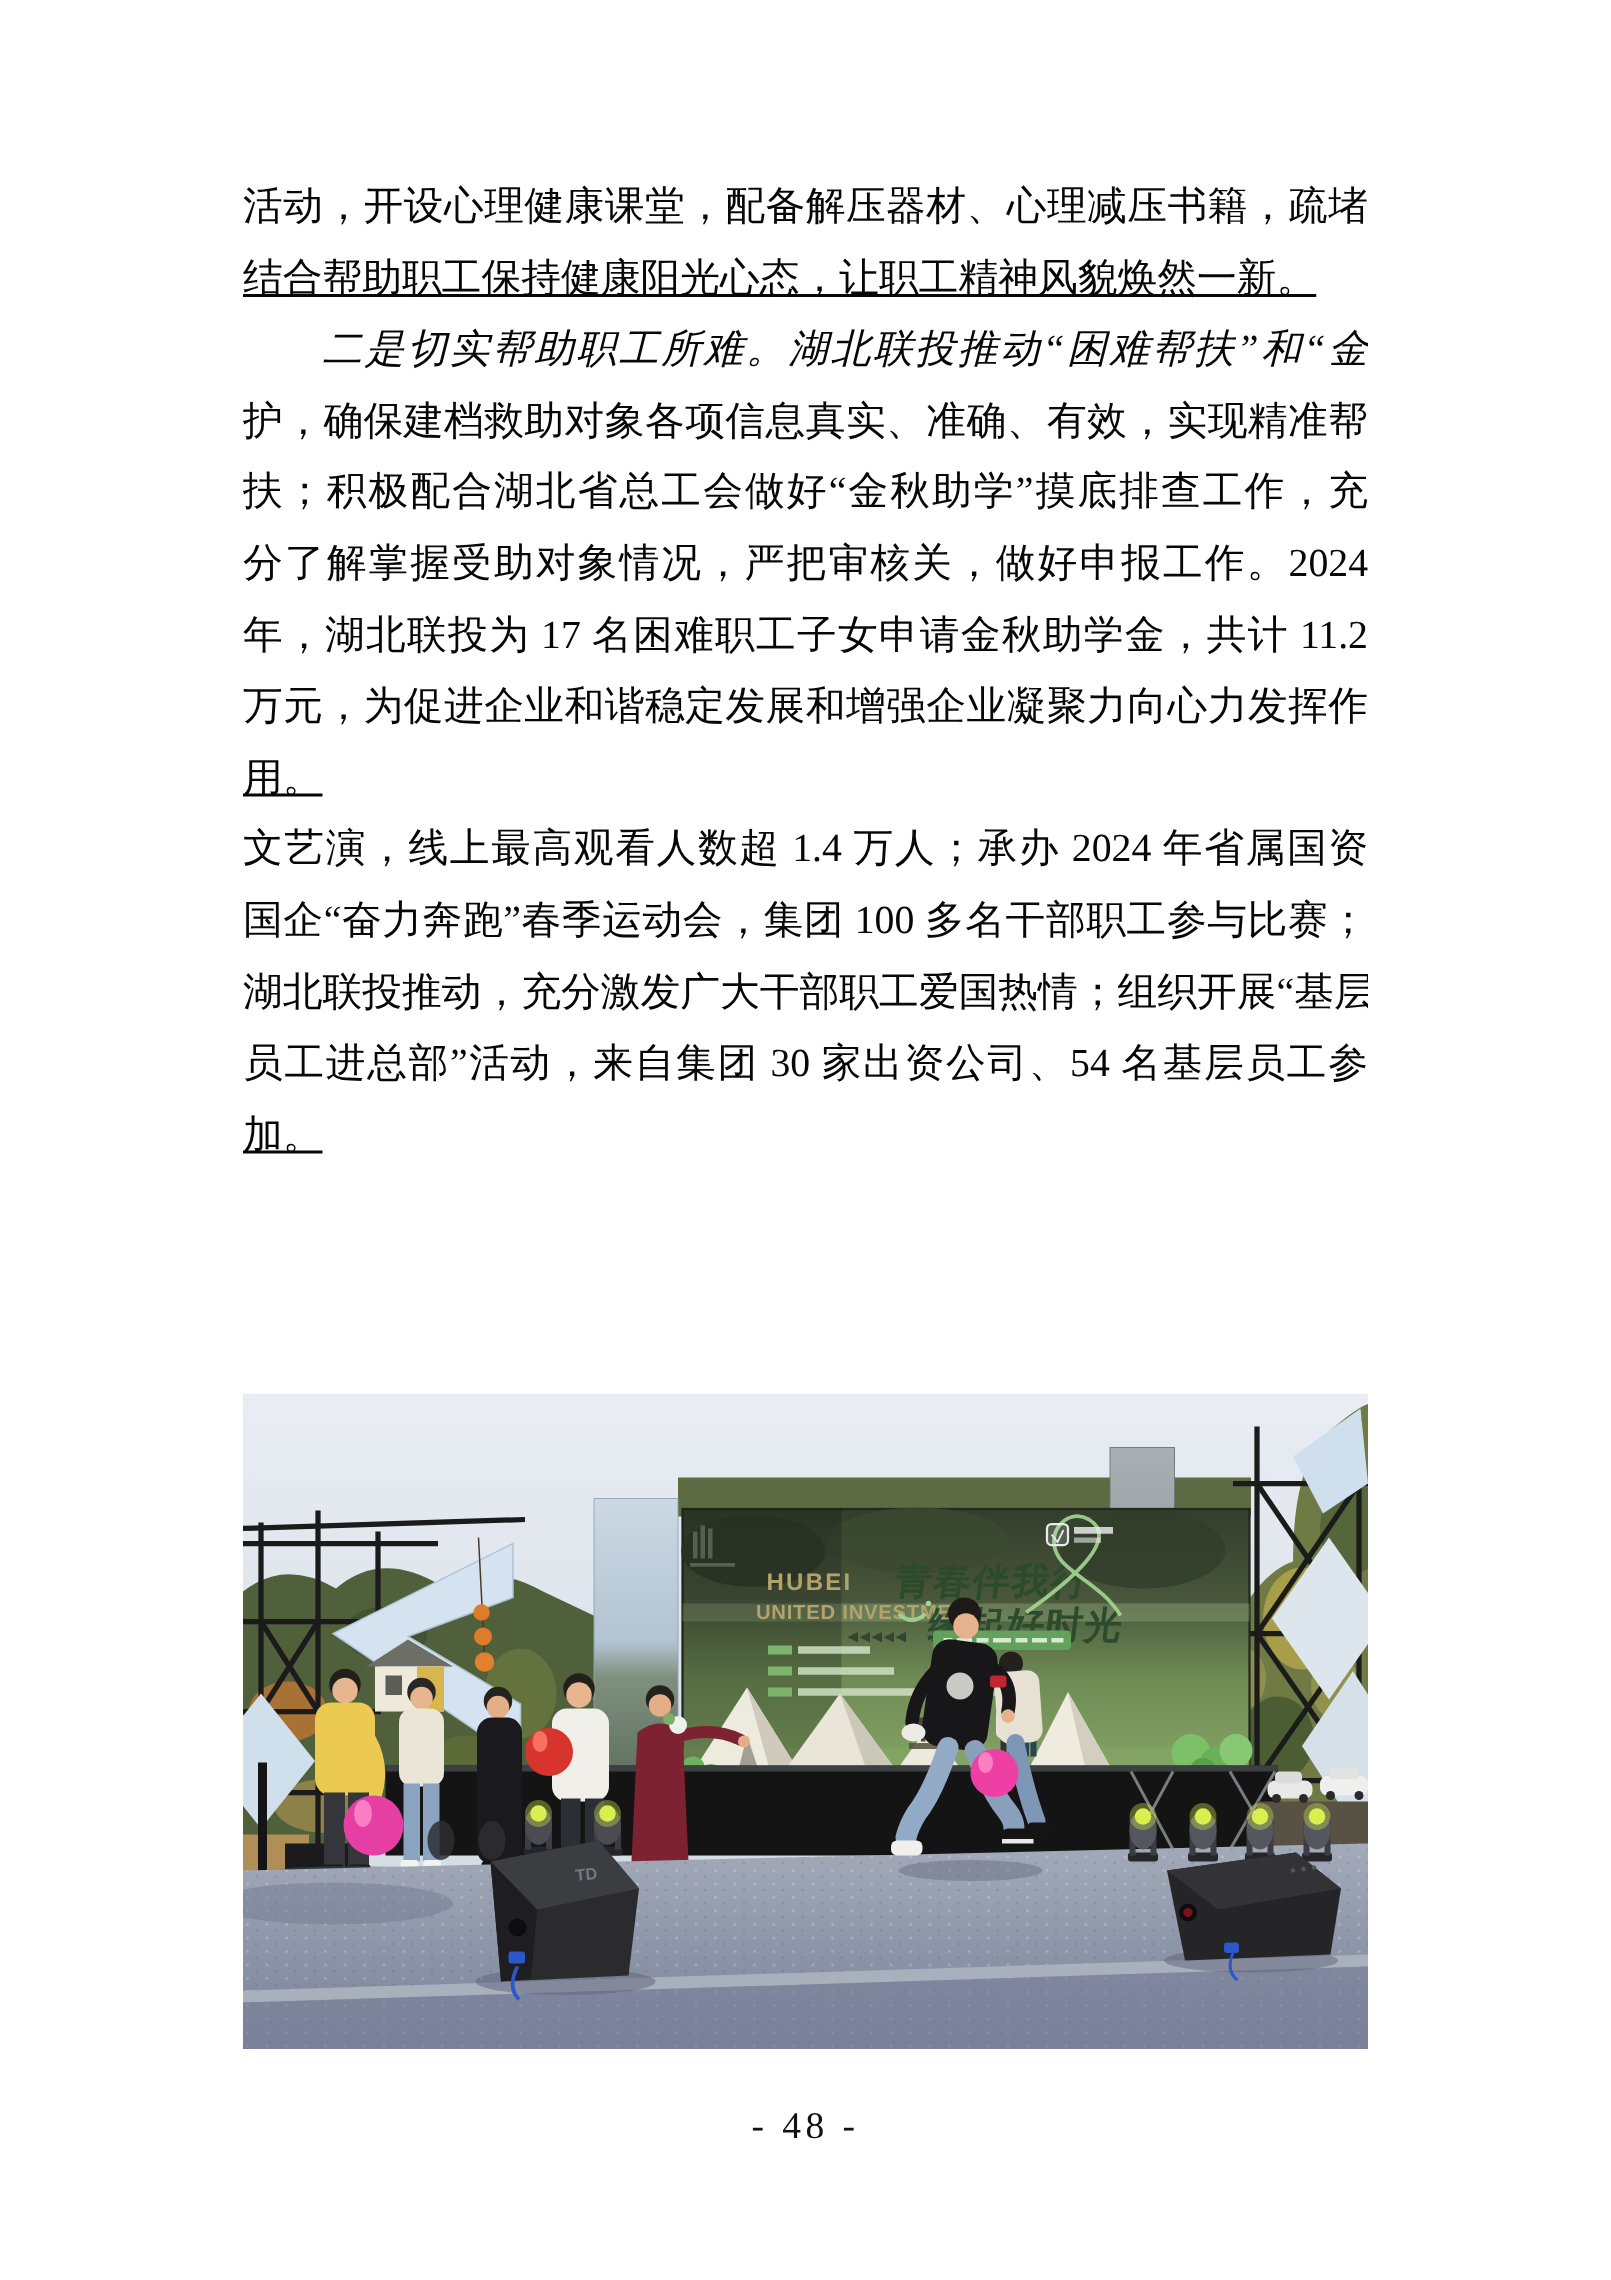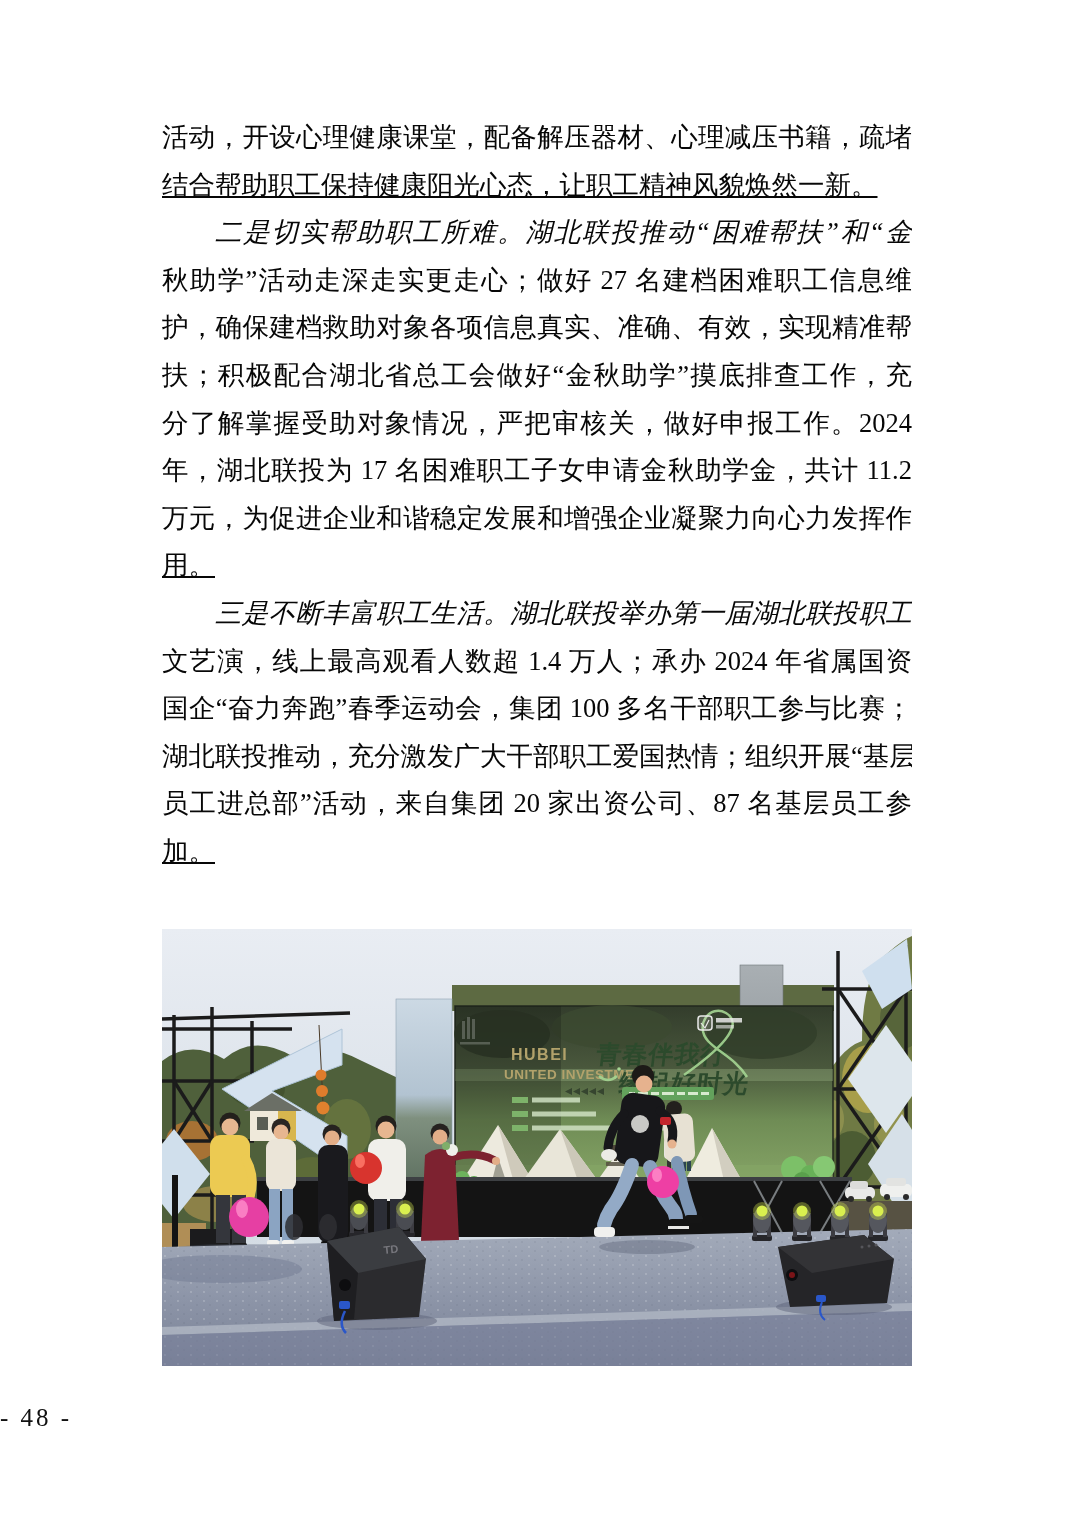--- a/index.html
+++ b/index.html
@@ -14,44 +14,42 @@
     font-size:26.5px; height:47.6px; line-height:47.6px;
     text-align:justify; text-align-last:justify; text-justify:inter-character;
     overflow:hidden; white-space:nowrap; color:#070707;
   }
   .line.last { text-align-last:left;text-decoration:underline; }
   .line.indent { text-indent:53px;font-style:italic; }
   .photo { position:absolute; left:162px; top:929px; width:748px; height:437px; margin:0; }
   .photo svg { display:block; }
   .page-number {
     position:absolute; left:0; top:1404px; width:1074px;
-    font-size:25px; letter-spacing:3px; color:#111;
+    text-align:center; font-size:25px; letter-spacing:3px; color:#111;
   }
 </style>
 </head>
 <body>
 
 <div class="page">
 
   <div class="doc-body">
       <div class="line">活动，开设心理健康课堂，配备解压器材、心理减压书籍，疏堵</div>
       <div class="line last">结合帮助职工保持健康阳光心态，让职工精神风貌焕然一新。</div>
       <div class="line indent">二是切实帮助职工所难。湖北联投推动“困难帮扶”和“金</div>
-      <div class="line">秋助学”活动走深走实更走心；做好 27 名建档困难职工信息维</div>
       <div class="line">护，确保建档救助对象各项信息真实、准确、有效，实现精准帮</div>
       <div class="line">扶；积极配合湖北省总工会做好“金秋助学”摸底排查工作，充</div>
       <div class="line">分了解掌握受助对象情况，严把审核关，做好申报工作。2024</div>
       <div class="line">年，湖北联投为 17 名困难职工子女申请金秋助学金，共计 11.2</div>
       <div class="line">万元，为促进企业和谐稳定发展和增强企业凝聚力向心力发挥作</div>
       <div class="line last">用。</div>
-      <div class="line indent">三是不断丰富职工生活。湖北联投举办第一届湖北联投职工</div>
       <div class="line">文艺演，线上最高观看人数超 1.4 万人；承办 2024 年省属国资</div>
       <div class="line">国企“奋力奔跑”春季运动会，集团 100 多名干部职工参与比赛；</div>
       <div class="line">湖北联投推动，充分激发广大干部职工爱国热情；组织开展“基层</div>
-      <div class="line">员工进总部”活动，来自集团 20 家出资公司、87 名基层员工参</div>
+      <div class="line">员工进总部”活动，来自集团 30 家出资公司、54 名基层员工参</div>
       <div class="line last">加。</div>
     </div>
 
   <figure class="photo">
     <svg width="750" height="437" viewBox="0 0 750 437" xmlns="http://www.w3.org/2000/svg">
       <defs>
         <linearGradient id="sky" x1="0" y1="0" x2="0" y2="1">
           <stop offset="0" stop-color="#e9edf3"></stop>
             <stop offset="1" stop-color="#ccd6df"></stop>
         </linearGradient>

